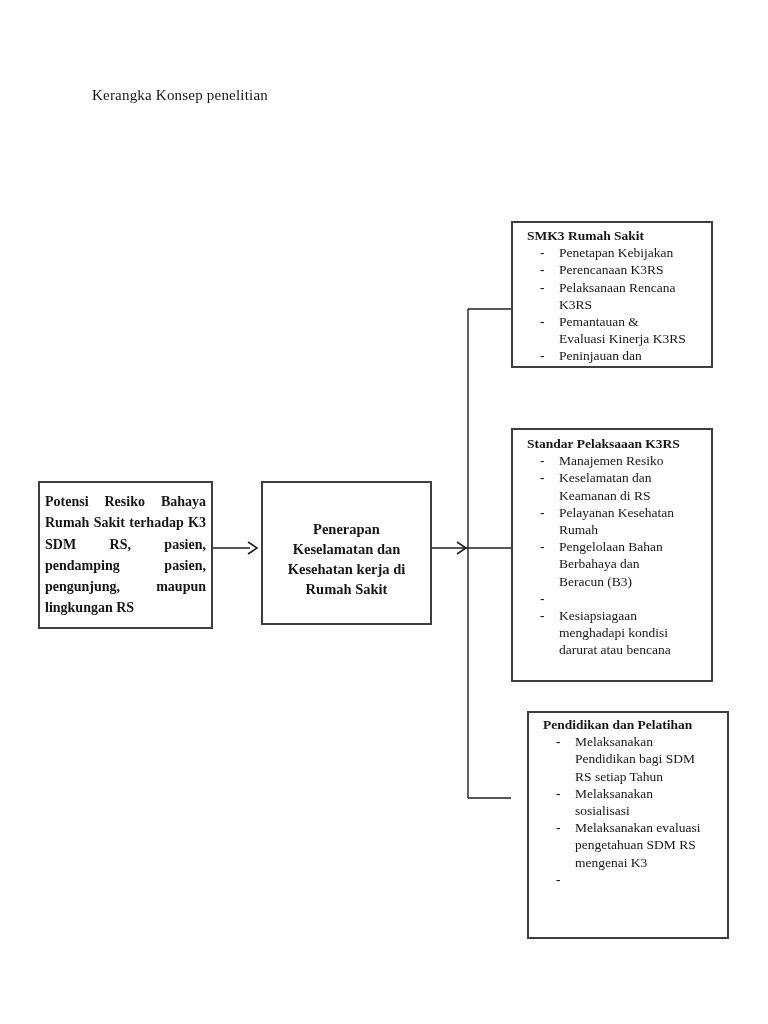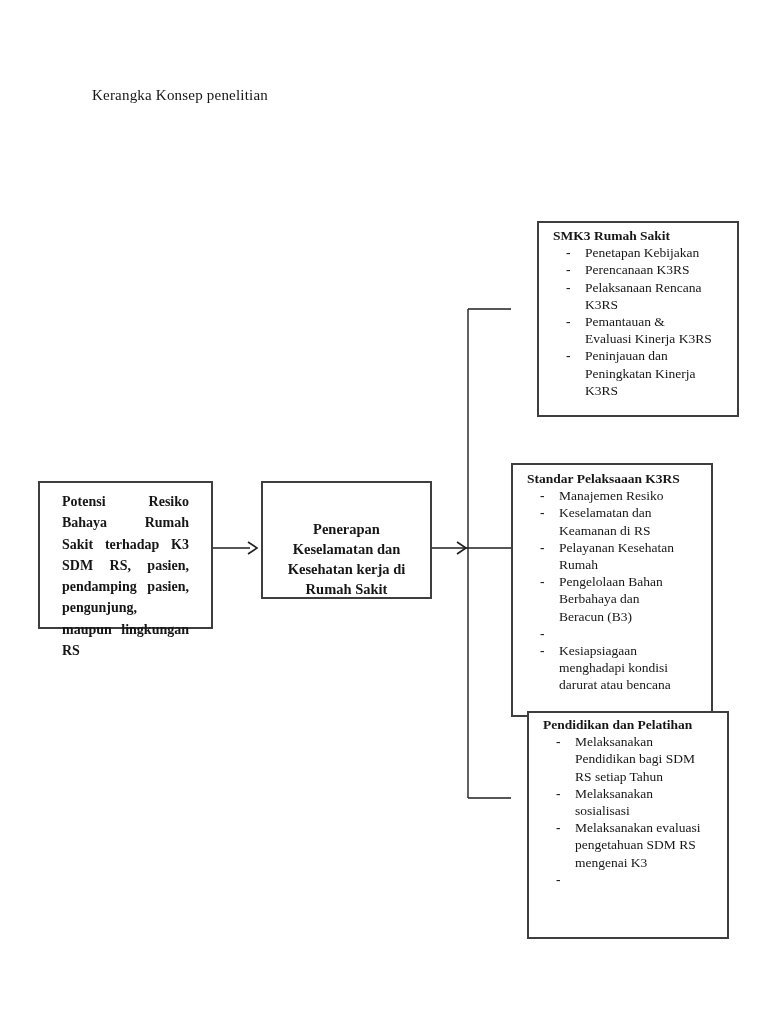--- a/index.html
+++ b/index.html
@@ -16,48 +16,48 @@
     font-size:15px;font-weight:normal;letter-spacing:.2px;
   }
   .box{
     position:absolute;
     border:2px solid #3e3e3e;
     box-sizing:border-box;
     background:#ffffff;
   }
   .source-box{
     left:38px;top:481px;width:175px;height:148px;
-    padding:8px 22px;
+    padding:8px 5px;
     font-size:14px;font-weight:bold;line-height:21.3px;
     text-align:justify;text-align-last:left;
   }
   .center-box{
-    left:261px;top:481px;width:171px;height:118px;
+    left:261px;top:481px;width:171px;height:144px;
     padding:16px 12px 0 12px;
     font-size:14.5px;font-weight:bold;line-height:20px;
     text-align:center;
     white-space:pre-line;
   }
   .outcome{
     left:511px;width:202px;
     font-size:13.5px;line-height:17.2px;
     padding:4px 6px 0 14px;
     overflow:hidden;
   }
   .outcome .obox-title{font-weight:bold;}
   .outcome ul{
     list-style:none;margin:0;padding:0 0 0 13px;
   }
   .outcome li{display:flex;align-items:flex-start;}
   .outcome .dash{
     flex:none;width:19px;font-weight:bold;
   }
   .outcome .itx{white-space:pre-line;}
-  .smk3-box{top:221px;height:196px;margin-left:26px;}
-  .standar-box{top:428px;height:254px;padding-top:5px;margin-top:35px;}
+  .smk3-box{top:221px;height:147px;}
+  .standar-box{top:428px;height:254px;padding-top:5px;}
   .pendidikan-box{top:711px;height:228px;padding-top:3px;margin-left:16px;}
   #connectors{
     position:absolute;left:0;top:0;width:768px;height:1024px;
     pointer-events:none;
   }
 </style>
 </head>
 <body>
 
 <div id="page">

